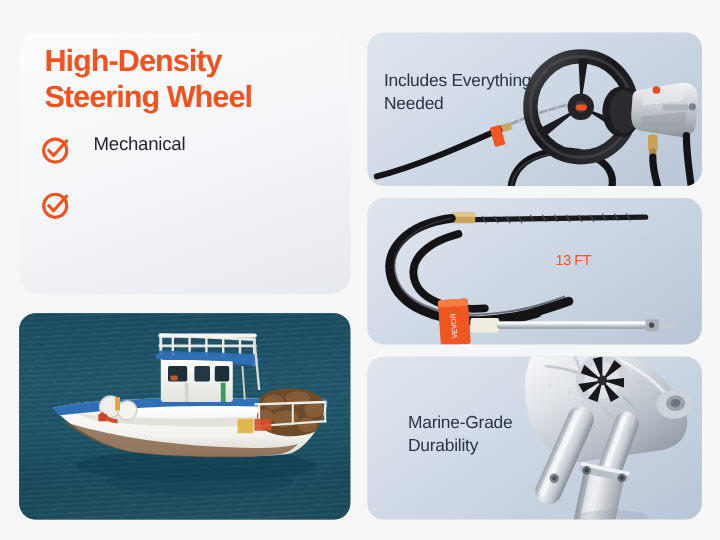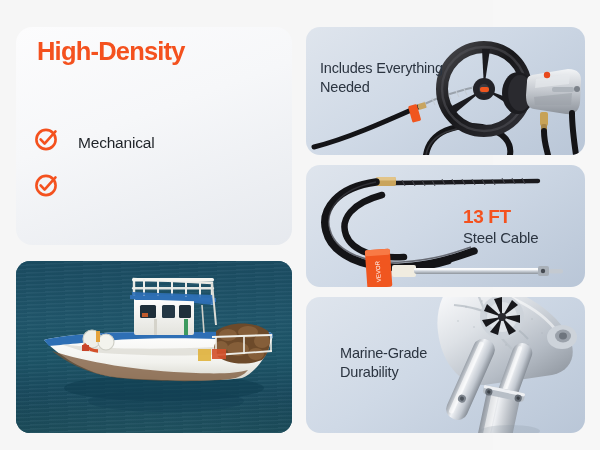--- a/index.html
+++ b/index.html
@@ -47,21 +47,21 @@
   .headline .l2 { display: block; }
 
   .feature-list {
     position: absolute;
     left: 18px;
     top: 85px;
     width: 250px;
   }
   .feature-row {
     display: flex;
-    align-items: flex-end;
+    align-items: flex-start;
     height: 40px;
     margin-bottom: 6px;
   }
   .check-icon {
     width: 26px;
     height: 26px;
     flex: 0 0 26px;
     position: relative;
     margin-right: 18px;
   }
@@ -133,22 +133,22 @@
     width: 130px;
     margin-left: 20px;
   }
   #cable-caption {
     left: 157px; top: 41px;
     width: 120px;
   }
   #cable-caption .ft {
     display: block;
     color: #F4511E;
-    font-weight: bold;
-    font-size: 19px;
+    font-weight: normal;
+    font-size: 12px;
     letter-spacing: -0.4px;
     line-height: 22px;
   }
   #cable-caption .sub {
     display: block;
     font-size: 15px;
     color: #2b3440;
     line-height: 20px;
     letter-spacing: -0.2px;
   }
@@ -157,20 +157,21 @@
 </style>
 </head>
 <body>
 
 <div id="stage">
 
   <div class="left-card">
 
     <div class="headline">
       <span>High-Density</span>
+      <span class="l2">Steering Wheel</span>
     </div>
 
     <div class="feature-list">
 
       <div class="feature-row">
         <span class="check-icon">
           <svg width="26" height="26" viewBox="0 0 26 26">
             <circle cx="12" cy="13.5" r="9.6" fill="none" stroke="#F4511E" stroke-width="2.6"></circle>
             <path d="M6.6 13.4 L10.6 17.6 L21.5 5.4" fill="none" stroke="#F4511E" stroke-width="2.6" stroke-linecap="round" stroke-linejoin="round"></path>
           </svg>
@@ -396,21 +397,20 @@
         <rect x="86" y="100" width="24" height="12" rx="2" fill="#f0ece0"></rect>
         <rect x="108" y="103" width="126" height="6" rx="3" fill="url(#steelG)"></rect>
         <rect x="108" y="103" width="126" height="2.2" rx="1" fill="#ffffff" opacity=".75"></rect>
         <rect x="232" y="101" width="11" height="10" rx="2" fill="#a9b0b8"></rect>
         <rect x="243" y="104" width="14" height="4.5" rx="2" fill="#c4cad1"></rect>
         <circle cx="237" cy="106" r="2.2" fill="#464b52"></circle>
       </svg>
     </div>
     <div class="panel-text" id="cable-caption">
       <span class="ft">13 FT</span>
-      <span class="sub">Steel Cable</span>
     </div>
   </div>
 
   <div class="rpanel" id="panel-helm">
     <div class="art">
       <svg width="279" height="136" viewBox="0 0 279 136">
         <defs>
           <linearGradient id="bodyG" x1="0.1" y1="0" x2="0.9" y2="1">
             <stop offset="0" stop-color="#fdfdfe"></stop>
             <stop offset="0.38" stop-color="#dde1e6"></stop>

